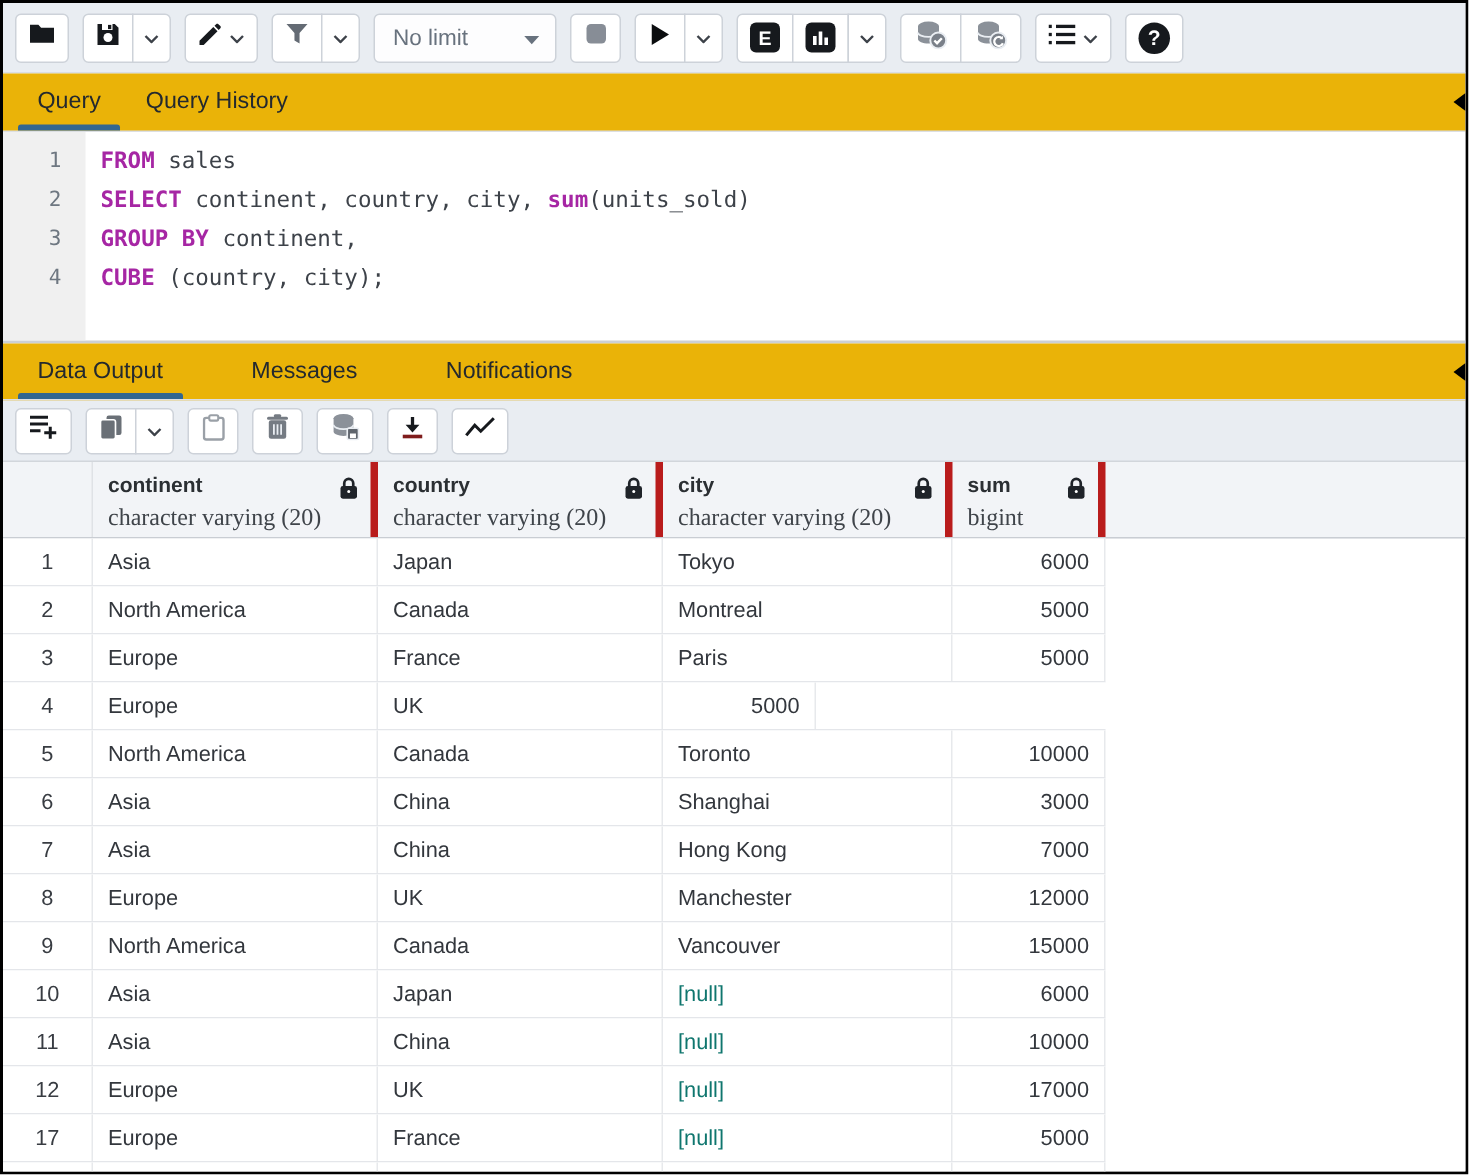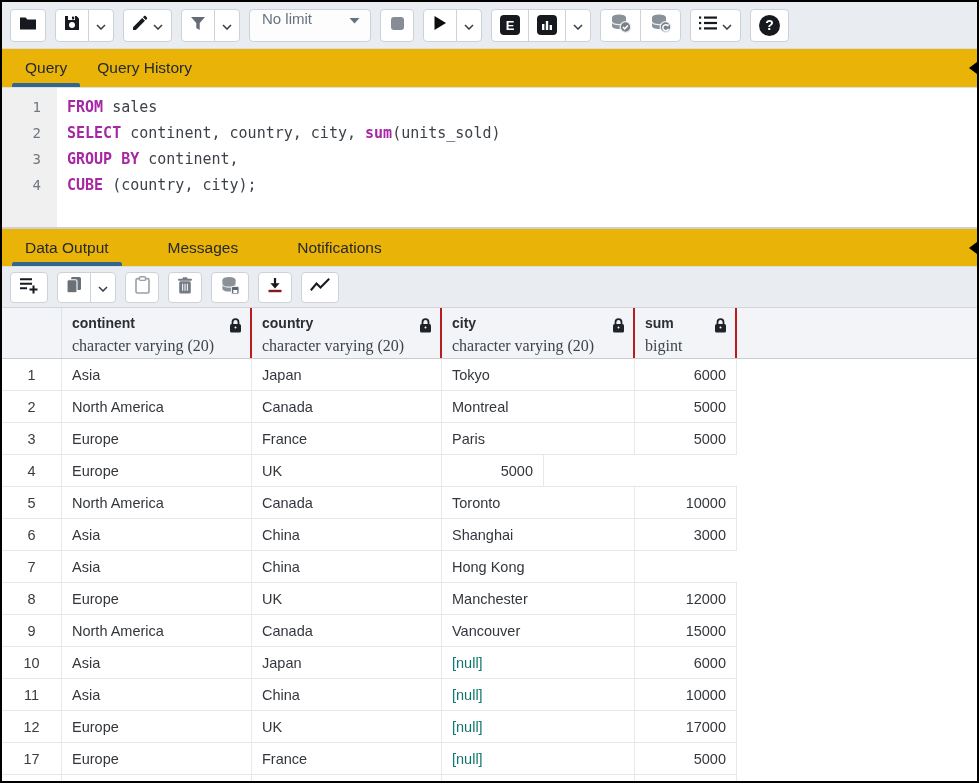--- a/index.html
+++ b/index.html
@@ -12,21 +12,21 @@
   .btn-group { display:flex; }
   .btn { height:33px; min-width:34px; background:#fff; border:1px solid #cdd2d9;
          display:flex; align-items:center; justify-content:center; gap:5px;
          padding:0 8px; cursor:pointer; box-sizing:border-box; }
   .btn-group .btn + .btn { margin-left:-1px; }
   .btn-group .btn:first-child { border-radius:4px 0 0 4px; }
   .btn-group .btn:last-child  { border-radius:0 4px 4px 0; }
   .btn-group .btn:only-child  { border-radius:4px; }
   .btn.narrow { min-width:26px; padding:0 5px; }
   .limit-select { height:33px; width:122px; background:#fdfdfe; border:1px solid #cdd2d9;
-                  border-radius:4px; display:flex; justify-content:space-between;
+                  border-radius:4px; display:flex; align-items:center; justify-content:space-between;
                   padding:0 10px 0 12px; color:#68727e; font-size:15px; cursor:pointer; box-sizing:border-box; }
   .badge { width:20px; height:20px; background:#16191d; border-radius:4px; color:#fff;
            font-weight:bold; font-size:13px; display:flex; align-items:center; justify-content:center; }
   .badge.round { border-radius:50%; width:21px; height:21px; font-size:14px; }
 
   
   .tabbar { flex:0 0 38px; background:#eab308; border-bottom:1px solid #dcdfe3;
             display:flex; align-items:stretch; padding-left:8px; position:relative; }
   .tabbar.short { flex-basis:37px;gap:29px; }
   .tab { display:flex; align-items:center; padding:0 15px; font-size:15.5px; color:#24292e;
@@ -49,21 +49,21 @@
 
   
   .results-toolbar { flex:0 0 40px; background:#e9edf2; border-bottom:1px solid #d2d6db;
                      display:flex; align-items:center; padding:0 8px; gap:9px; }
   .results-toolbar .btn { height:31px; }
 
   
   .grid { flex:1; background:#fff; overflow:hidden; color:#33373d; }
   .grid-header { display:flex; height:50px; background:#f2f4f7; border-bottom:1px solid #c9cdd3; }
   .rn-head { width:60px; flex:0 0 60px; border-right:1px solid #dfe2e6; box-sizing:border-box; }
-  .col-head { box-sizing:border-box; padding:7px 26px 0 10px; border-right:2px solid #b91c1c;
+  .col-head { box-sizing:border-box; padding:7px 26px 0 10px; border-right:5px solid #b91c1c;
               position:relative; cursor:pointer; }
   .col-name { font-weight:bold; font-size:14px; color:#2b2f33; }
   .col-type { font-size:16px; color:#3f444a; margin-top:6px;font-family:Liberation Serif, serif; }
   .lock { position:absolute; top:10px; right:8px; }
   .head-filler { flex:1; background:#f2f4f7; }
   .grid-row { display:flex; height:32px; box-sizing:border-box; border-bottom:1px solid #e4e6ea;
               width:735px; background:#fff; }
   .rn-cell { width:60px; flex:0 0 60px; box-sizing:border-box; border-right:1px solid #e7e9ec;
              display:flex; align-items:center; justify-content:center; color:#383c42;
              font-size:14.5px; cursor:pointer; }
@@ -411,20 +411,21 @@
           <div class="cell w0">Asia</div>
           <div class="cell w1">China</div>
           <div class="cell w2">Shanghai</div>
           <div class="cell w3 num">3000</div>
         </div>
         <div class="grid-row">
           <div class="rn-cell">7</div>
           <div class="cell w0">Asia</div>
           <div class="cell w1">China</div>
           <div class="cell w2">Hong Kong</div>
+          <div class="cell w3 num">7000</div>
         </div>
         <div class="grid-row">
           <div class="rn-cell">8</div>
           <div class="cell w0">Europe</div>
           <div class="cell w1">UK</div>
           <div class="cell w2">Manchester</div>
           <div class="cell w3 num">12000</div>
         </div>
         <div class="grid-row">
           <div class="rn-cell">9</div>

